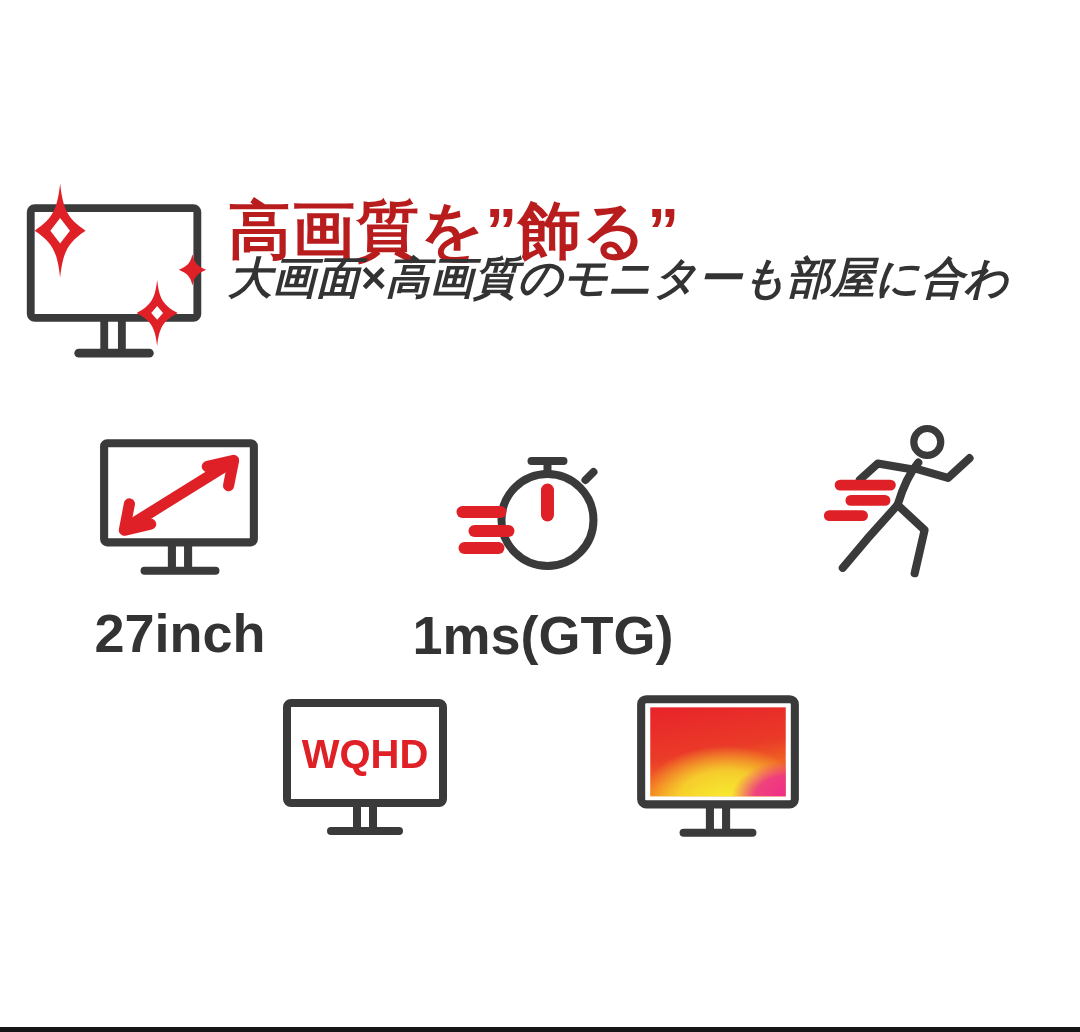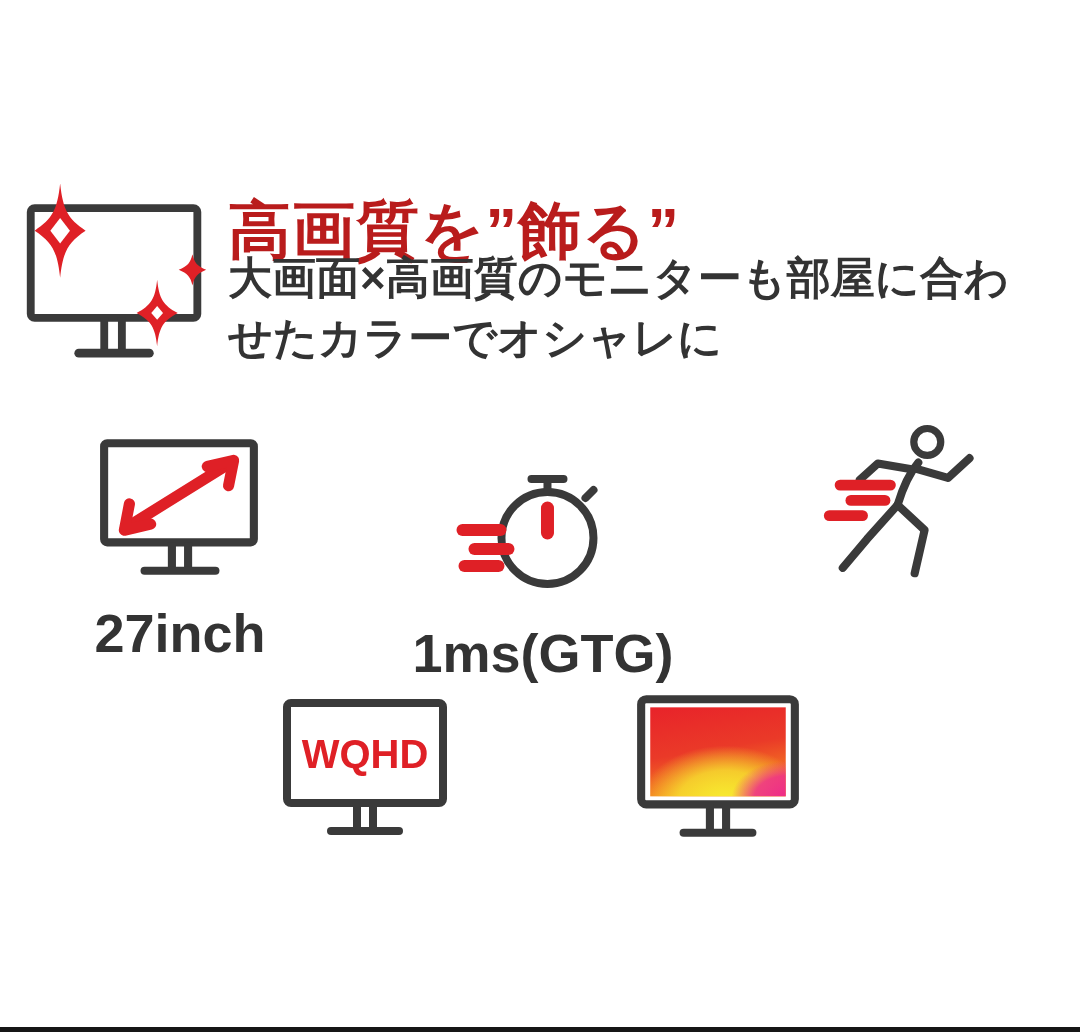--- a/index.html
+++ b/index.html
@@ -13,36 +13,37 @@
   .page-title{
     position:absolute;left:228px;top:152px;
     font-size:63px;font-weight:800;letter-spacing:1px;color:#b91c1c;
     white-space:nowrap;
     margin-top:36px;
   }
   .page-subtitle{
     position:absolute;left:228px;top:248px;
     font-size:44px;font-weight:700;line-height:60px;color:#333333;
     white-space:nowrap;
+    font-style:italic;
   }
   .feature{
     position:absolute;display:flex;flex-direction:column;align-items:center;
     transform:translateX(-50%);
   }
   .feature .icon-wrap{display:flex;align-items:center;justify-content:center;}
   .row1 .icon-wrap{height:178px;}
   .row2 .icon-wrap{height:150px;}
   .feature .label{
     font-size:54px;font-weight:800;color:#333333;white-space:nowrap;
     line-height:1;
   }
   .row1 .label{margin-top:6px;}
   .row2 .label{margin-top:30px;}
   .f1{left:180px;top:422px;}
-  .f2{left:543px;top:442px;align-items:center;}
+  .f2{left:543px;top:424px;align-items:center;}
   .f3{left:903px;top:415px;}
   .f4{left:365px;top:695px;}
   .f5{left:718px;top:692px;}
   .bottom-bar{
     position:absolute;left:0;bottom:0;width:1080px;height:5px;background:#161616;
   }
   svg{display:block;}
 </style>
 </head>
 <body>
@@ -56,21 +57,20 @@
     <path d="M43 55 L53 68 L43 81 L33 68 Z" fill="#ffffff"></path>
     <path d="M142 118 C144 137 148 144 163 152 C148 160 144 167 142 186 C140 167 136 160 121 152 C136 144 140 137 142 118 Z" fill="#df2026"></path>
     <path d="M142 145 L148 152 L142 159 L136 152 Z" fill="#ffffff"></path>
     <path d="M178 92 C180 101 183 104 192 108 C183 112 180 115 178 124 C176 115 173 112 164 108 C173 104 176 101 178 92 Z" fill="#df2026"></path>
   </svg>
 </div>
 
 <div class="page-title">高画質を”飾る”</div>
 <div class="page-subtitle">
   <div>大画面×高画質のモニターも部屋に合わ</div>
-  <div>せたカラーでオシャレに</div>
 </div>
 
 <div class="feature row1 f1">
   <div class="icon-wrap">
     <svg width="172" height="152" viewBox="0 0 170 150">
       <rect x="10" y="8" width="148" height="98" rx="3" fill="#ffffff" stroke="#3a3a3a" stroke-width="8"></rect>
       <path d="M77 106 V133 M93 106 V133" stroke="#3a3a3a" stroke-width="8" fill="none"></path>
       <path d="M50 134 H120" stroke="#3a3a3a" stroke-width="8" stroke-linecap="round" fill="none"></path>
       <path d="M31 92 L137 26" stroke="#df2026" stroke-width="11" stroke-linecap="round" fill="none"></path>
       <path d="M35 68 L30 94 L56 88" stroke="#df2026" stroke-width="11" stroke-linecap="round" stroke-linejoin="round" fill="none"></path>

